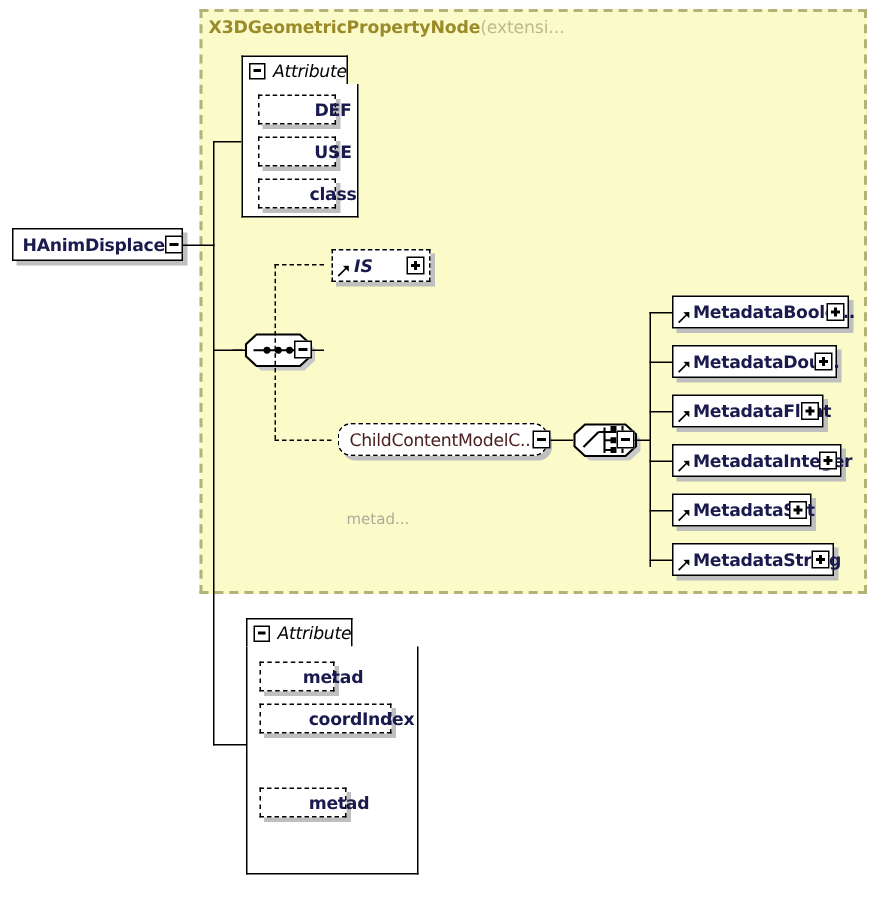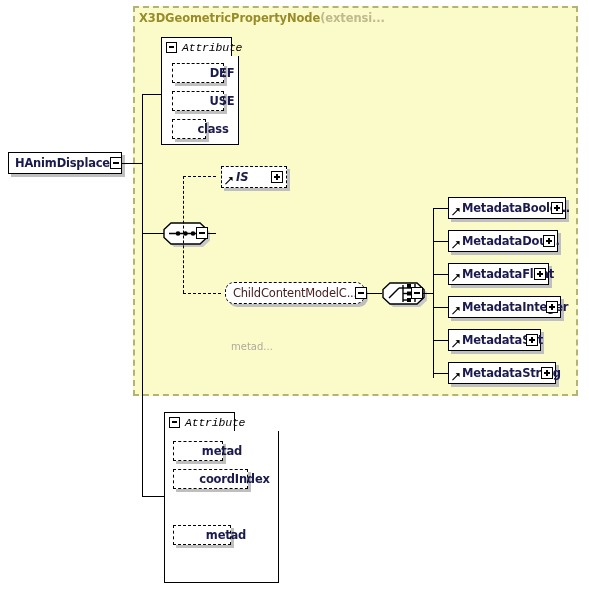--- a/index.html
+++ b/index.html
@@ -32,21 +32,21 @@
   }
   .ext-title {
     left: 139px; top: 11px;
     font-size: 11.5px;
     font-weight: bold;
     color: #9a8b2a;
     white-space: nowrap;
     letter-spacing: -0.1px;
   }
   .ext-title .dim {
-    font-weight: bold;
+    font-weight: normal;
     color: #c0b98e;
   }
 
   
   .ebox {
     box-sizing: border-box;
     border: 1.4px solid #000;
     background: #ffffff;
     height: 22px;
     display: flex;
@@ -124,21 +124,20 @@
     display: flex;
     align-items: center;
     padding-left: 4px;
   }
   .attrgrp-tab .ttl {
     font-size: 11.5px;
     font-style: italic;
     color: #000;
     margin-left: 5px;
     letter-spacing: -0.2px;
-    font-family: Liberation Mono, monospace;
   }
   .tabminus {
     box-sizing: border-box;
     width: 11px; height: 11px;
     border: 1.3px solid #000;
     background: #fff;
     position: relative;
     flex: 0 0 auto;
   }
   .tabminus::before {
@@ -214,21 +213,21 @@
     <span class="ttl">Attribute</span>
   </div>
   <div class="abs attrgrp-body" style="left:161px; top:56px; width:78px; height:89px;"></div>
 
   <div class="abs chip" style="left:172px; top:63px; width:52px;">
     <span class="lbl">DEF</span>
   </div>
   <div class="abs chip" style="left:172px; top:91px; width:52px;">
     <span class="lbl">USE</span>
   </div>
-  <div class="abs chip" style="left:172px; top:119px; width:34px;">
+  <div class="abs chip" style="left:172px; top:119px; width:52px;">
     <span class="lbl">class</span>
   </div>
 
   <svg class="compo" style="left:160px; top:219px;" width="56" height="30" viewBox="0 0 56 30">
     <polygon points="11,25 40,25 47,18.5 47,10.5 40,4 11,4 4,10.5 4,18.5" fill="#c8c8c8" transform="translate(3,3)"></polygon>
     <polygon points="11,25 40,25 47,18.5 47,10.5 40,4 11,4 4,10.5 4,18.5" fill="#ffffff" stroke="#000" stroke-width="1.4"></polygon>
     <line x1="9" y1="14.5" x2="42" y2="14.5" stroke="#000" stroke-width="1.4"></line>
     <circle cx="18" cy="14.5" r="2.3" fill="#000"></circle>
     <circle cx="25.5" cy="14.5" r="2.3" fill="#000"></circle>
     <circle cx="33" cy="14.5" r="2.3" fill="#000"></circle>
@@ -340,20 +339,20 @@
 
   <div class="abs attrgrp-tab" style="left:164px; top:412px; width:71px;">
     <span class="tabminus"></span>
     <span class="ttl">Attribute</span>
   </div>
   <div class="abs attrgrp-body" style="left:164px; top:431px; width:115px; height:152px;"></div>
 
   <div class="abs chip" style="left:173px; top:441px; width:50px;">
     <span class="lbl">metad</span>
   </div>
-  <div class="abs chip" style="left:173px; top:469px; width:75px;">
+  <div class="abs chip" style="left:173px; top:469px; width:88px;">
     <span class="lbl">coordIndex</span>
   </div>
   <div class="abs chip" style="left:173px; top:525px; width:58px;">
     <span class="lbl">metad</span>
   </div>
 
 </div>
 
 </body></html>

